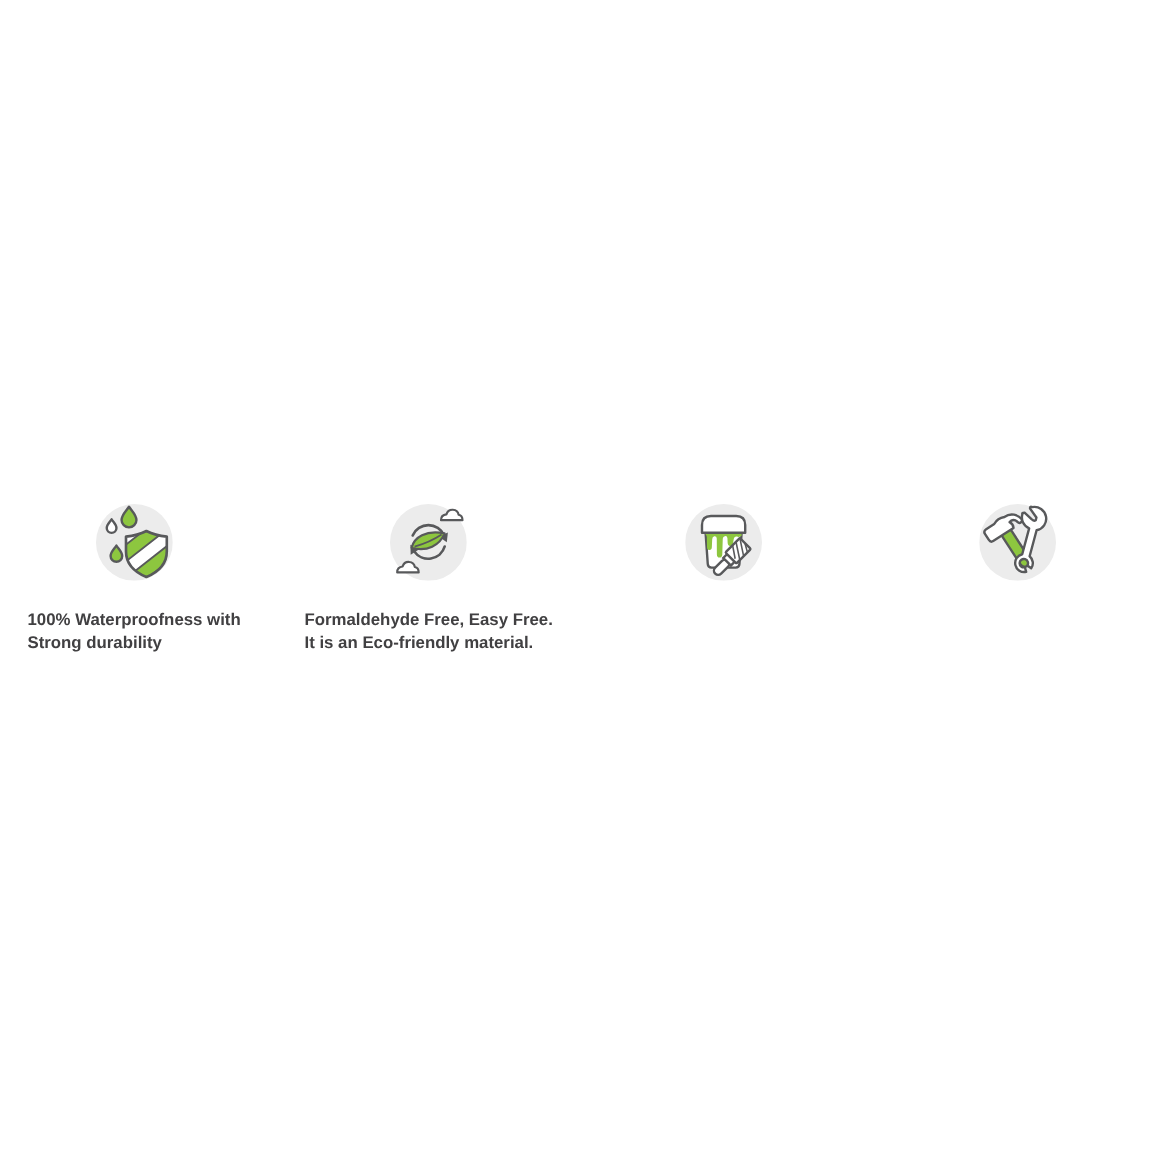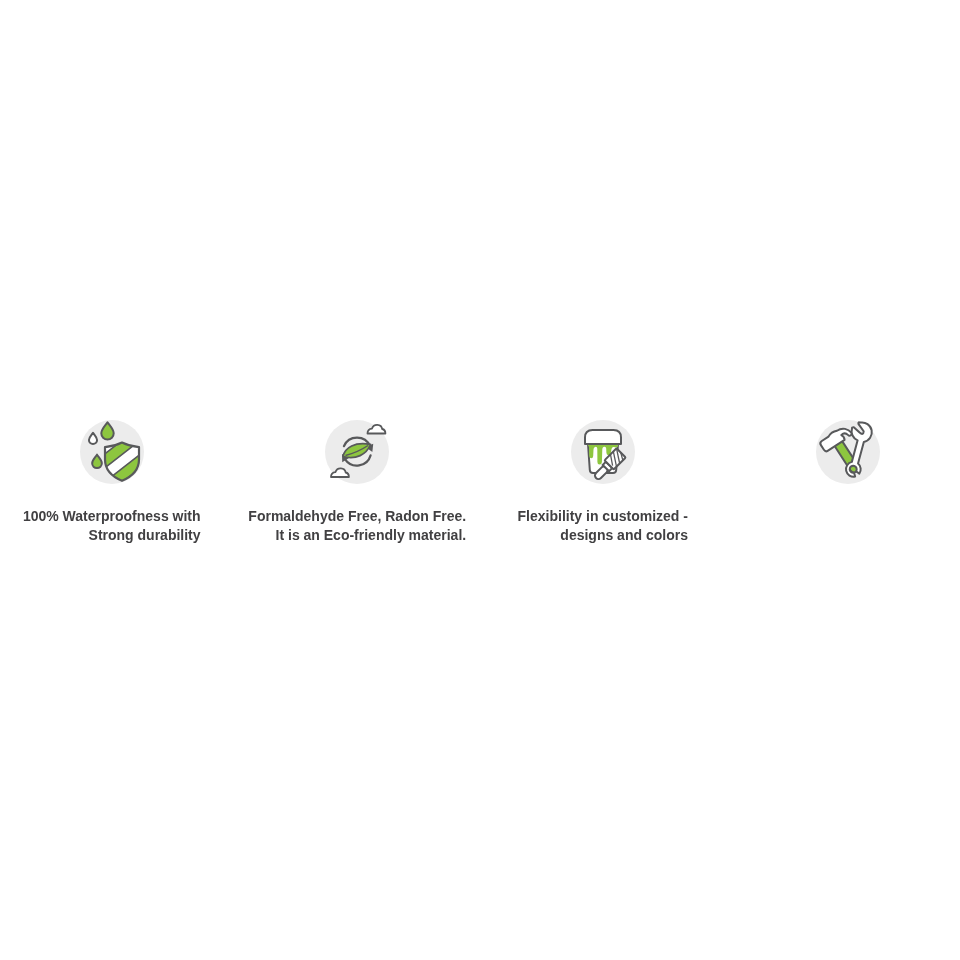--- a/index.html
+++ b/index.html
@@ -27,21 +27,21 @@
   .icon-circle{
     width:64px;
     height:64px;
     margin-bottom:23px;
   }
   .feature-label{
     font-size:14px;
     line-height:19px;
     font-weight:bold;
     color:var(--text);
-    text-align:right;
+    text-align:left;
     white-space:pre-line;
   }
 </style>
 </head>
 <body>
 
 <div class="features-row">
 
   <div class="feature">
     <svg class="icon-circle" viewBox="0 0 64 64" aria-hidden="true">
@@ -74,21 +74,21 @@
         <path d="M18.9 26.2 A14.3 14.3 0 0 1 45.1 26.2"></path>
         <path d="M45.6 35.4 A14.3 14.3 0 0 1 20.1 39.4"></path>
       </g>
       <polygon points="0,-4.2 7.2,0 0,4.2" fill="var(--outline)" transform="translate(44.4,25.4) rotate(66)"></polygon>
       <polygon points="0,-4.2 7.2,0 0,4.2" fill="var(--outline)" transform="translate(20.8,40) rotate(238)"></polygon>
       <path d="M18 36.5 C20 27.5 30 21.5 45.5 24.5 C41.5 34.5 31 40 18 36.5 Z" fill="var(--green)" stroke="var(--outline)" stroke-width="1.8" stroke-linejoin="round"></path>
       <path d="M20.5 35.5 C28 33.5 37 29.5 43 25.5" fill="none" stroke="var(--outline)" stroke-width="1.5"></path>
       <path d="M42.5 13.5 Q42.5 9 47 8.6 Q48.2 4.6 52.4 4.8 Q56.6 5 57.2 9 Q60.4 9.6 60.4 13.5 Z" fill="#ffffff" stroke="var(--outline)" stroke-width="1.8" stroke-linejoin="round"></path>
       <path d="M6 57 Q6 52.5 10.5 52.1 Q11.7 48.1 15.9 48.3 Q20.1 48.5 20.7 52.5 Q23.9 53.1 23.9 57 Z" fill="#ffffff" stroke="var(--outline)" stroke-width="1.8" stroke-linejoin="round"></path>
     </svg>
-    <div class="feature-label">Formaldehyde Free, Radon Free.
+    <div class="feature-label">Formaldehyde Free, Easy Free.
 It is an Eco-friendly material.</div>
   </div>
 
   <div class="feature">
     <svg class="icon-circle" viewBox="0 0 64 64" aria-hidden="true">
       <circle cx="32" cy="32" r="32" fill="var(--circle)"></circle>
       <path d="M17 24 L18.8 50 Q19 53 22 53 L42 53 Q45 53 45.2 50 L47 24 Z" fill="#ffffff" stroke="var(--outline)" stroke-width="2" stroke-linejoin="round"></path>
       <path d="M17 22 L47 22 L47 26.5 Q45 28 43 27 L42.5 27 Q41 27 40.5 29 L39.8 33 Q39.4 35.5 37.3 35.3 Q35.5 35.1 35.4 32.8 L35.2 28.5 Q35.1 26.5 33 26.8 Q31.5 27.1 31.3 29 L30.9 42 Q30.8 44.6 28.6 44.6 Q26.4 44.6 26.4 42 L26.3 28.8 Q26.2 26.6 24.2 26.9 Q22.6 27.2 22.5 29.4 L22.2 36 Q22.1 38.4 20.1 38.3 Q18.2 38.2 18.2 35.8 L18 27.5 Q17.9 26 17 25.5 Z" fill="var(--green)"></path>
       <path d="M14 24 L14 17.5 Q14 10 21.5 10 L42.5 10 Q50 10 50 17.5 L50 24 Z" fill="#ffffff" stroke="var(--outline)" stroke-width="2" stroke-linejoin="round"></path>
       <g transform="translate(25,58) rotate(-45)">
@@ -96,22 +96,20 @@
         <rect x="14" y="-4.5" width="4.5" height="9" fill="#ffffff" stroke="var(--outline)" stroke-width="2"></rect>
         <rect x="18.5" y="-6.5" width="17" height="13" rx="1" fill="#ffffff" stroke="var(--outline)" stroke-width="2"></rect>
         <g stroke="var(--outline)" stroke-width="1.3">
           <line x1="20.5" y1="3" x2="27" y2="-6.5"></line>
           <line x1="22.5" y1="6.5" x2="31" y2="-6.5"></line>
           <line x1="27" y1="6.5" x2="35.5" y2="-6.5"></line>
           <line x1="31.5" y1="6.5" x2="35.5" y2="-0.5"></line>
         </g>
       </g>
     </svg>
-    <div class="feature-label">Flexibility in customized -
-designs and colors</div>
   </div>
 
   <div class="feature">
     <svg class="icon-circle" viewBox="0 0 64 64" aria-hidden="true">
       <circle cx="32" cy="32" r="32" fill="var(--circle)"></circle>
       <g transform="translate(22,23) rotate(-33)">
         <rect x="-4.5" y="-2" width="9" height="36" ry="4.5" fill="var(--green)" stroke="var(--outline)" stroke-width="2"></rect>
         <path d="M-13 1 Q-15.5 1 -15.5 -2 L-15.5 -7.5 Q-15.5 -10.5 -12.5 -10.5 L-4.5 -10.5 Q0.5 -13.2 5.8 -10.8 Q10.5 -11 13.6 -8 Q16.4 -5.2 16.8 -1.8 Q17 0.3 15 0.5 Q13.1 0.7 12.7 -1.4 Q12 -4.7 8.9 -5.1 L7.1 -4.8 Q8.8 -1.9 7.2 1 Z" fill="#ffffff" stroke="var(--outline)" stroke-width="2" stroke-linejoin="round"></path>
       </g>
       <g transform="translate(46.5,14.5) rotate(15)">

